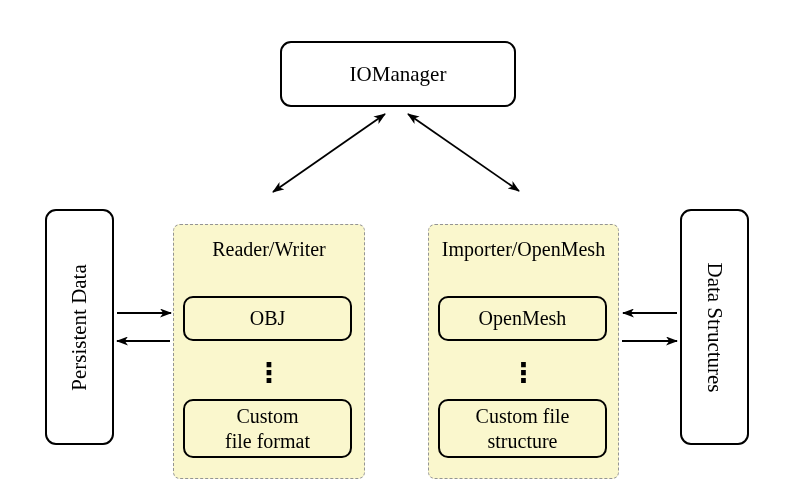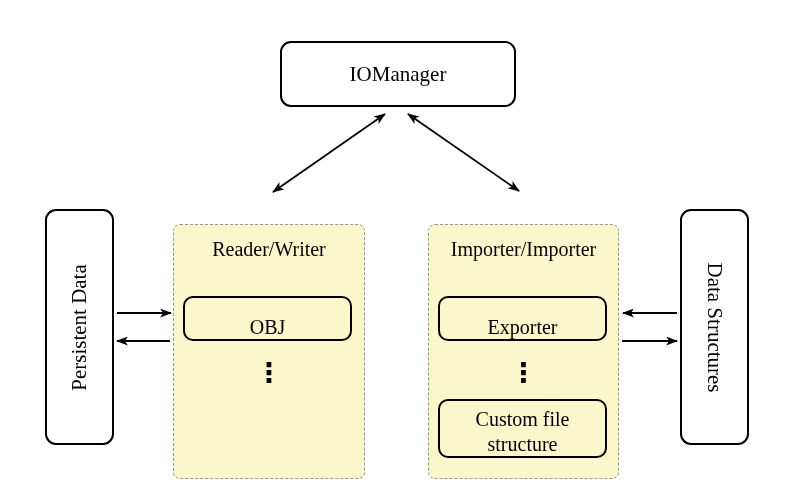--- a/index.html
+++ b/index.html
@@ -46,21 +46,21 @@
 
   .panel-title {
     position: absolute; top: 13px; left: 0; right: 0;
     text-align: center; font-size: 20px;
   }
   .inner-node {
     position: absolute; left: 9px; width: 169px;
     border: 2.5px solid #000;
     border-radius: 10px;
     background: transparent;
-    display: flex; align-items: flex-end; justify-content: center;
+    display: flex; align-items: center; justify-content: center;
     text-align: center;
     font-size: 20px; line-height: 1.22;
     box-sizing: border-box;
   }
   .inner-top    { top: 71px;  height: 45px; }
   .inner-bottom { top: 174px; height: 59px; }
 
   .vdots {
     position: absolute; top: 126px; left: 0; right: 0; height: 42px;
     display: flex; align-items: center; justify-content: center;
@@ -88,26 +88,32 @@
   <div class="node" id="data-structures">
     <span class="vlabel">Data Structures</span>
   </div>
 
   <div class="panel" id="reader-writer-panel">
     <div class="panel-title">Reader/Writer</div>
     <div class="inner-node inner-top">
       <span>OBJ</span>
     </div>
     <div class="vdots">⋮</div>
+    <div class="inner-node inner-bottom">
+      <span>
+        <span>Custom</span><br>
+        <span>file format</span>
+      </span>
+    </div>
   </div>
 
   <div class="panel" id="importer-exporter-panel">
-    <div class="panel-title">Importer/Importer</div>
+    <div class="panel-title">Importer/OpenMesh</div>
     <div class="inner-node inner-top">
-      <span>Exporter</span>
+      <span>OpenMesh</span>
     </div>
     <div class="vdots">⋮</div>
     <div class="inner-node inner-bottom">
       <span>
         <span>Custom file</span><br>
         <span>structure</span>
       </span>
     </div>
   </div>
 

